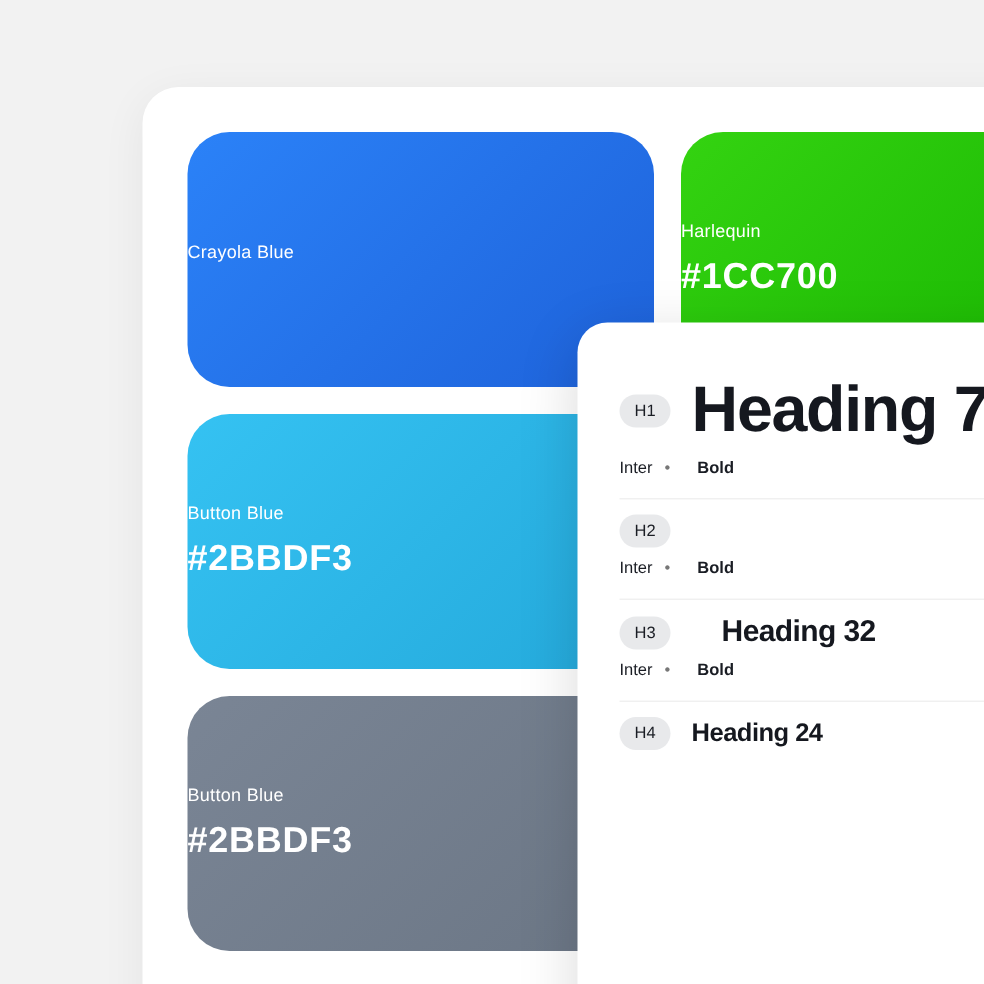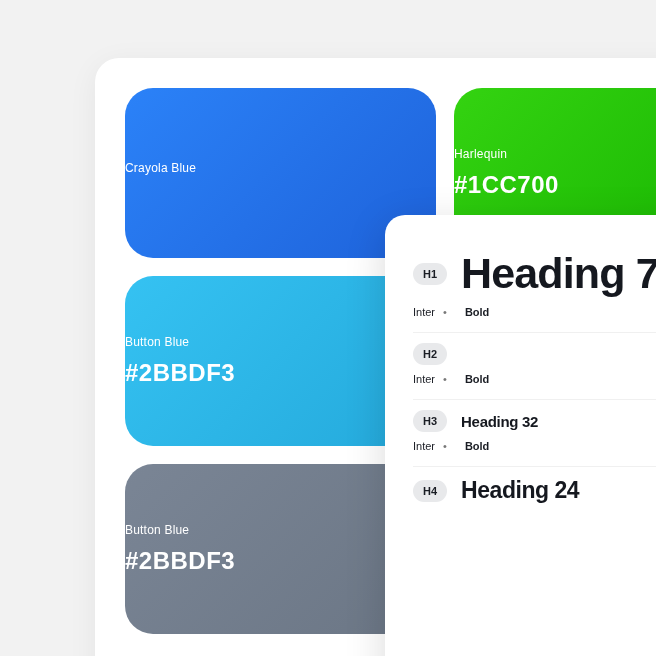--- a/index.html
+++ b/index.html
@@ -70,36 +70,36 @@
   .typo-row:last-child { border-bottom: none; }
   .typo-line {
     display: flex;
     align-items: center;
     gap: 14px;
   }
   .typo-badge {
     background: #e8e9eb;
     color: #1a1d24;
     font-size: 11px;
-    font-weight: 700;
+    font-weight: 400;
     border-radius: 999px;
     padding: 5px 10px;
     min-width: 32px;
     text-align: center;
   }
   .typo-heading {
     color: #15181f;
     font-weight: 800;
     letter-spacing: -0.02em;
     white-space: nowrap;
   }
   .h1 { font-size: 43px; }
   .h2 { font-size: 32px; }
-  .h3 { font-size: 15px; }
-  .h4 { font-size: 23px; }
+  .h3 { font-size: 20px; margin-left: 20px; }
+  .h4 { font-size: 17px; }
   .typo-meta {
     font-size: 11px;
     color: #1a1d24;
     margin-top: 8px;
     display: flex;
     align-items: center;
     gap: 8px;
   }
   .typo-meta .dot { color: #777; }
   .typo-meta .wt { font-weight: 700; margin-left: 10px; }

